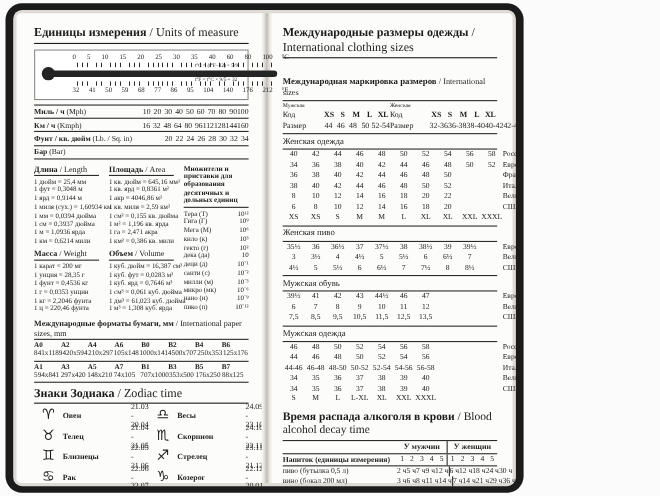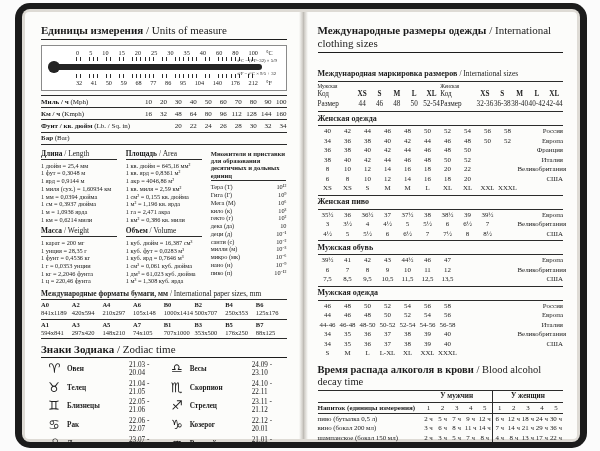--- a/index.html
+++ b/index.html
@@ -1,21 +1,21 @@
 <!DOCTYPE html>
 <html><head>
 <meta charset="utf-8">
 <style>
   html,body { margin:0; padding:0; }
   body {
     width:600px; height:451px; position:relative; overflow:hidden;
     background:#fbfbfb; color:#1c1c1c;
     font-family:"Liberation Serif", serif;
   }
-  .book { position:absolute; left:15px; top:3px; width:572px; height:445px;
+  .book { position:absolute; left:5px; top:3px; width:471px; height:445px;
           background:#1b1b1b; border-radius:15px; }
   .pages { position:absolute; left:7px; top:6px; right:7px; bottom:6px;
            background:#dedbd5; border-radius:8px; display:flex; overflow:hidden; }
   .page { flex:1; background:#fcfcfa; min-width:0; }
   .page.left  { margin:3px 0 3px 3px; border-radius:4px 0 0 4px; padding:12px 12px 4px 16px; }
   .page.right { margin:3px 3px 3px 0; border-radius:0 4px 4px 0; padding:12px 14px 4px 10px; }
   .gutter { flex:0 0 9px; margin:3px 0;
             background:linear-gradient(90deg,#fcfcfa,#d0cdc7 40%,#bfbcb6 50%,#d0cdc7 60%,#fcfcfa); }
   .b { font-weight:bold; }
   .en { font-weight:normal; }
@@ -82,21 +82,21 @@
   .mark-hd .en { font-size:7.5px; }
   .mark-tables { display:flex; margin-top:1px; }
   .mark-t { flex:1; min-width:0; }
   .m-gender { font-size:5.2px; line-height:7px; }
   .m-row { display:flex; font-size:7.2px; line-height:9.6px; }
   .m-label { flex:0 0 36px; }
   .m-cell { flex:1; text-align:center; white-space:nowrap; }
   .m-cell.code { font-weight:bold; }
 
   
-  .sec-hd { font-size:8px; font-weight:bold; line-height:10px; border-top:1px solid #2b2b2b;
+  .sec-hd { font-size:8px; font-weight:normal; line-height:10px; border-top:1px solid #2b2b2b;
             border-bottom:0.9px solid #2b2b2b; padding:1.5px 0; margin-top:2px; }
   .size-row { display:flex; font-size:6.9px; line-height:9.5px; }
   .size-cells { flex:0 0 200px; display:flex; }
   .size-cell { flex:1; text-align:center; white-space:nowrap; }
   .size-region { flex:1; text-align:right; white-space:nowrap; }
 
   
   .alc-hd { font-size:10.5px; line-height:12px; margin-top:6px; padding-bottom:2.5px; }
   .alc-ghrow { display:flex; border-top:1px solid #2b2b2b; font-size:7.2px; font-weight:bold; line-height:10.5px; }
   .alc-sp { flex:0 0 104px; }

